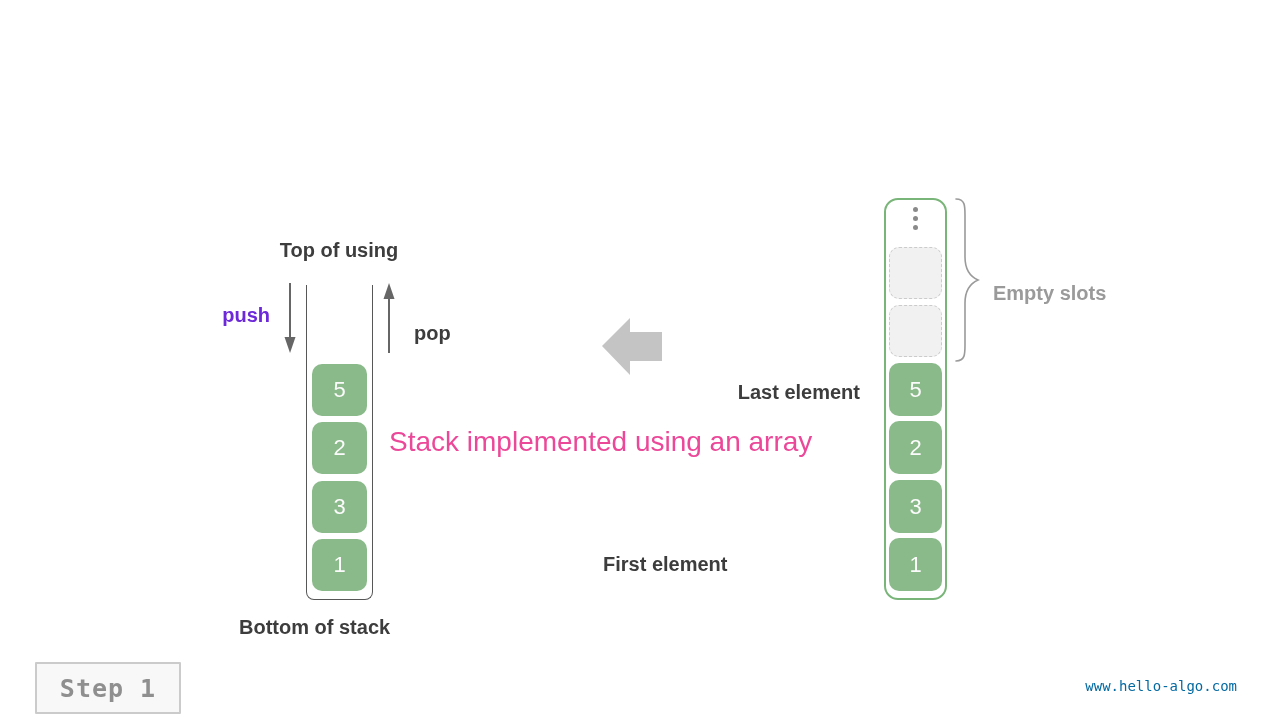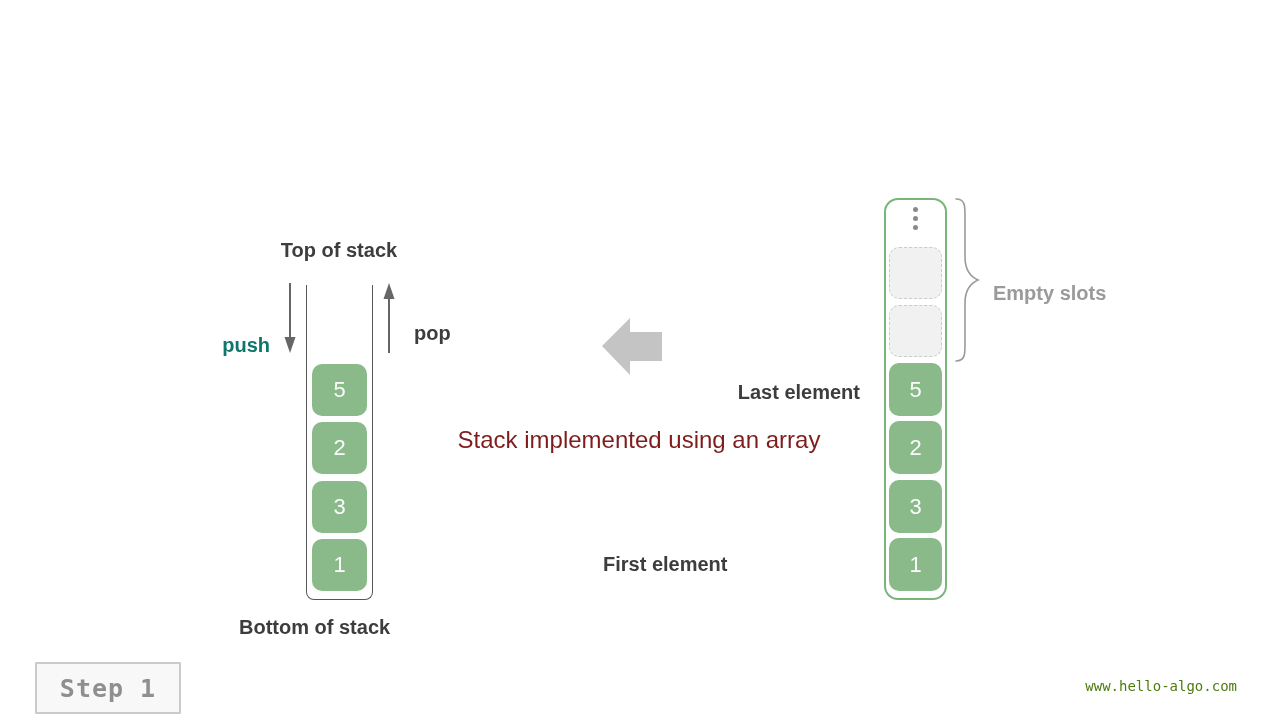--- a/index.html
+++ b/index.html
@@ -2,21 +2,21 @@
 <html><head>
 <meta charset="utf-8">
 <style>
   * { margin: 0; padding: 0; box-sizing: border-box; }
   html, body { width: 1280px; height: 720px; background: #ffffff; overflow: hidden; }
   body { font-family: "Liberation Sans", sans-serif; position: relative; }
   .abs { position: absolute; }
 
   .bold-label { font-weight: 700; font-size: 20px; color: #3d3d3d; }
   .gray-bold-label { font-weight: 700; font-size: 20px; color: #9a9a9a; margin-top: 16px; }
-  .caption { font-size: 24px; color: #7f1d1d; text-align: center; }
+  .caption { font-size: 28px; color: #ec4899; text-align: left; }
 
   
   .stack-container {
     left: 306px; top: 285px; width: 67px; height: 315px;
     border-left: 1.5px solid #575757;
     border-right: 1.5px solid #575757;
     border-bottom: 1.5px solid #575757;
     border-radius: 0 0 8px 8px;
     background: #ffffff;
   }
@@ -56,29 +56,29 @@
     font-family: "DejaVu Sans Mono", monospace;
     font-weight: 700; font-size: 25px; color: #8f8f8f;
     letter-spacing: 1px;
     margin-top: 21px;
   }
 
   .watermark {
     left: 1037px; top: 678px; width: 200px;
     text-align: right;
     font-family: "DejaVu Sans Mono", monospace;
-    font-size: 14px; color: #4d7c0f;
+    font-size: 14px; color: #0369a1;
   }
 </style>
 </head>
 <body>
 
-<div class="abs bold-label" style="left:239px; top:239px; width:200px; text-align:center;">Top of stack</div>
+<div class="abs bold-label" style="left:239px; top:239px; width:200px; text-align:center;">Top of using</div>
 
-<div class="abs gray-bold-label" style="left:170px; top:318px; width:100px; text-align:right; color:#0f766e;">push</div>
+<div class="abs gray-bold-label" style="left:170px; top:288px; width:100px; text-align:right; color:#6d28d9;">push</div>
 
 <svg class="abs" style="left:283px; top:283px;" width="14" height="70" viewBox="0 0 14 70">
   <line x1="7" y1="0" x2="7" y2="56" stroke="#666666" stroke-width="2"></line>
   <polygon points="7,70 1.5,54 12.5,54" fill="#666666"></polygon>
 </svg>
 
 <div class="abs gray-bold-label" style="left:414px; top:306px; width:100px; text-align:left; color:#3d3d3d;">pop</div>
 
 <svg class="abs" style="left:382px; top:283px;" width="14" height="70" viewBox="0 0 14 70">
   <line x1="7" y1="70" x2="7" y2="14" stroke="#666666" stroke-width="2"></line>

